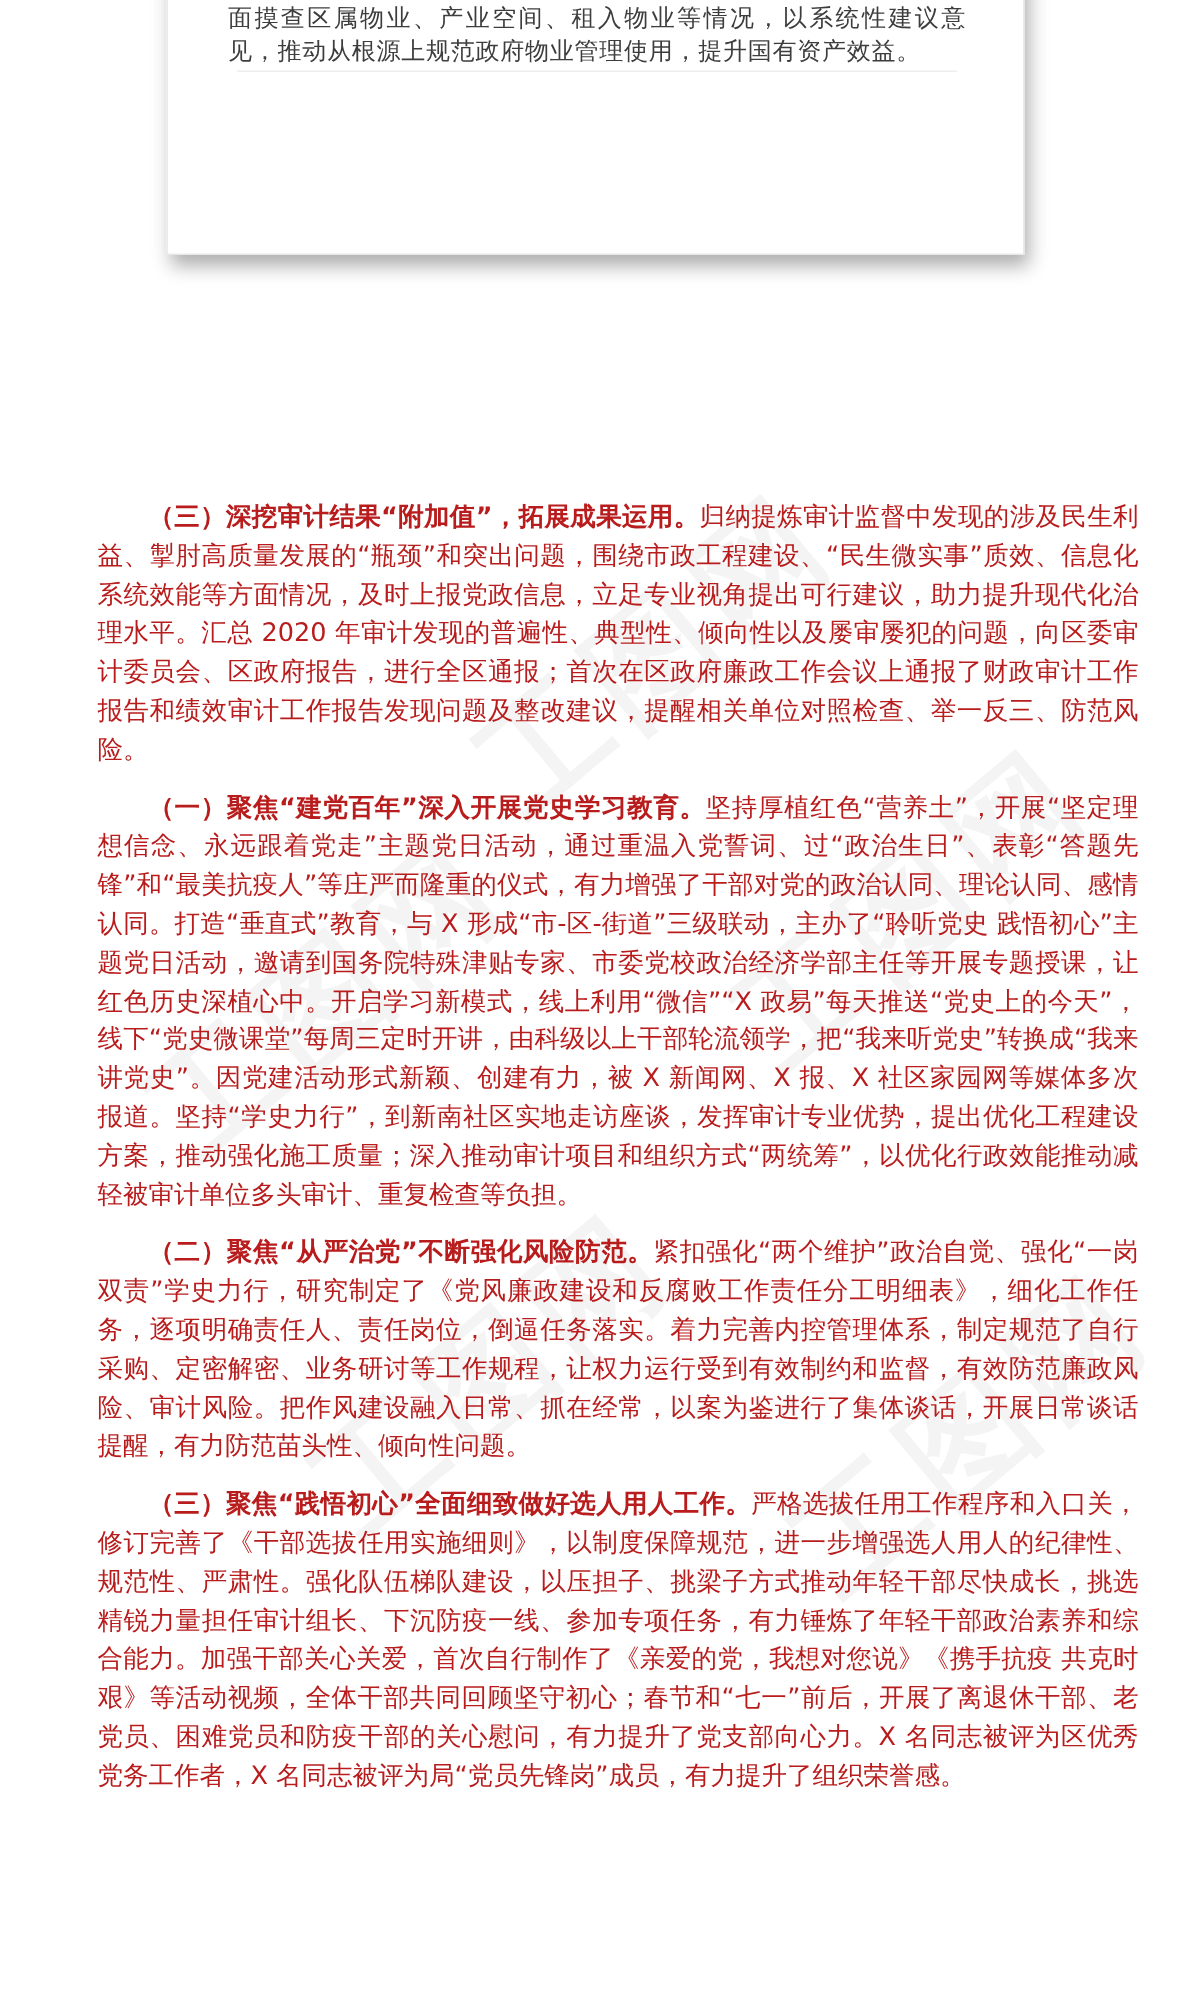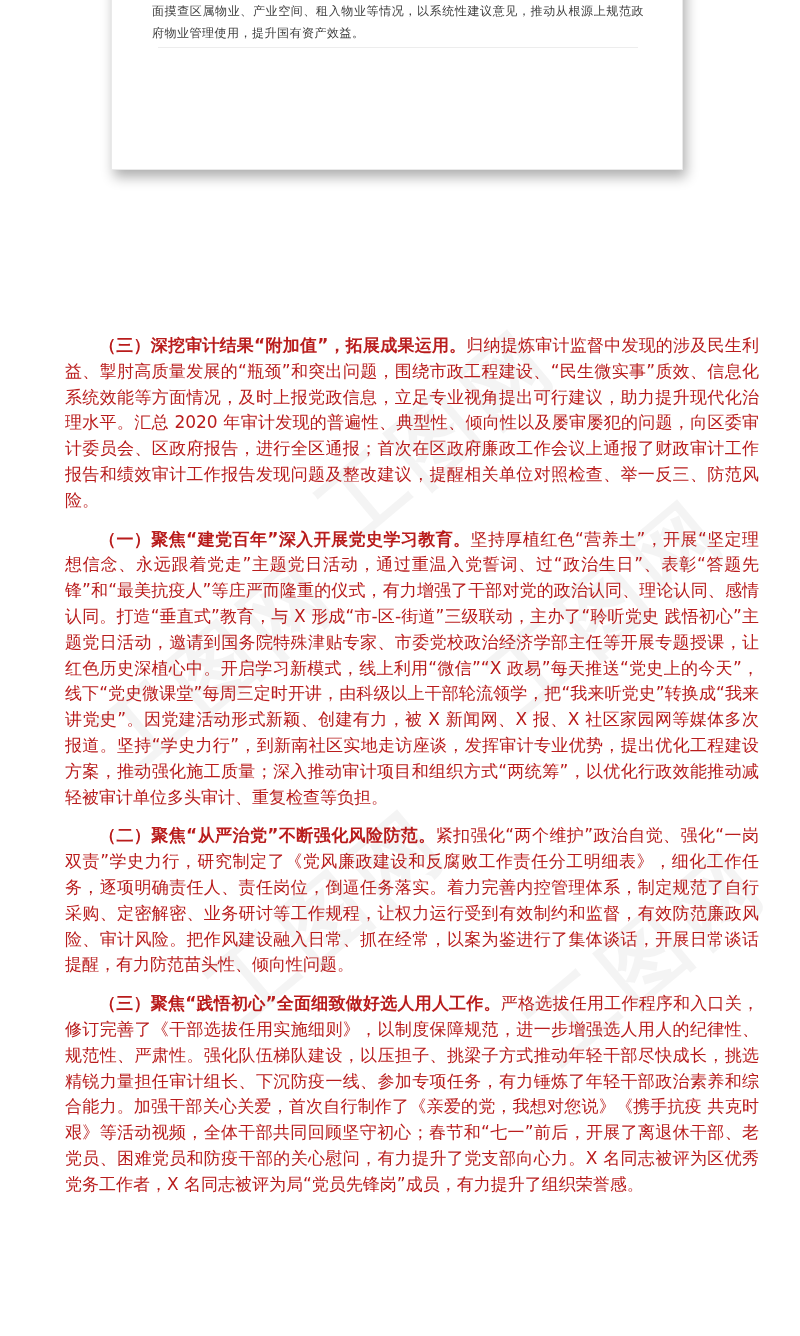--- a/index.html
+++ b/index.html
@@ -18,21 +18,21 @@
     left: 111px; top: -28px;
     width: 572px; height: 198px;
     box-sizing: border-box;
     background: #ffffff;
     border: 1px solid #e9e9e9;
     box-shadow: 3px 7px 12px rgba(0,0,0,0.32);
     padding: 28px 38px 0 40px;
   }
   .prev-card-text {
     margin: 0;
-    font-size: 12px;
+    font-size: 16px;
     line-height: 21.5px;
     color: #3d3d3d;
     text-align: justify;
     letter-spacing: 0.5px;
   }
   .prev-card-rule {
     border: none;
     border-top: 1px solid #ededed;
     margin: 3px 0 0 6px;
     width: 480px;

